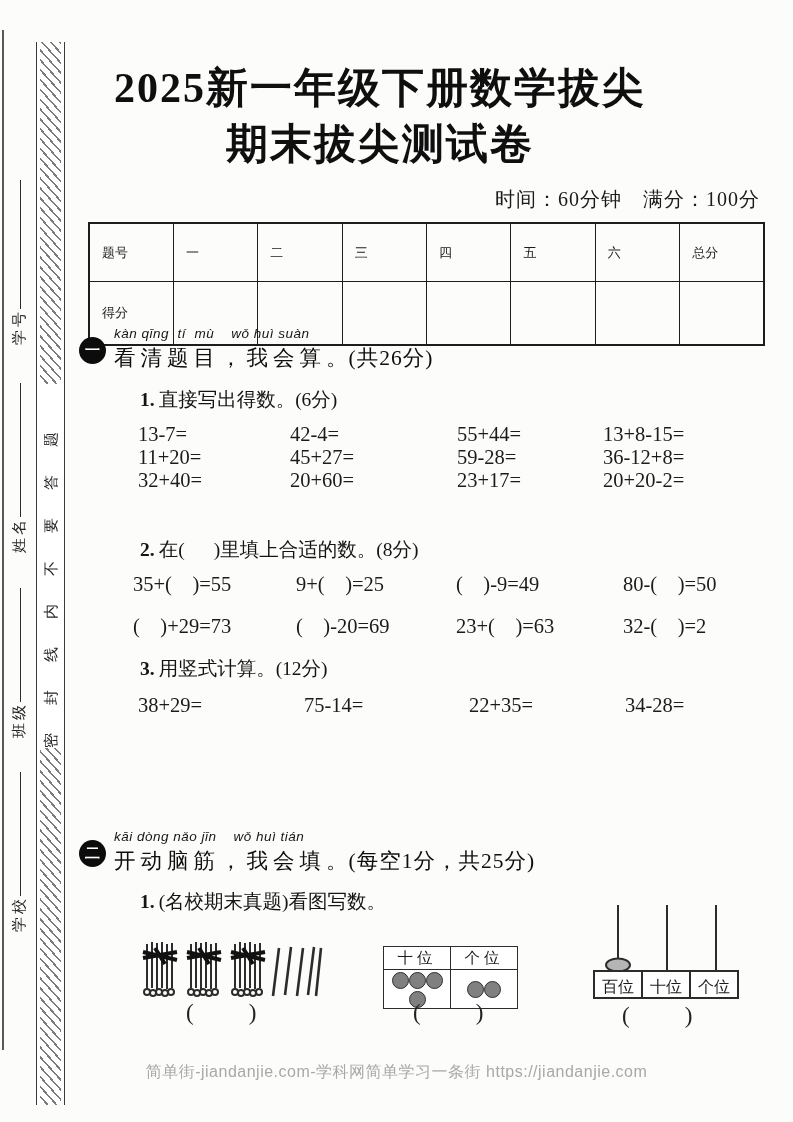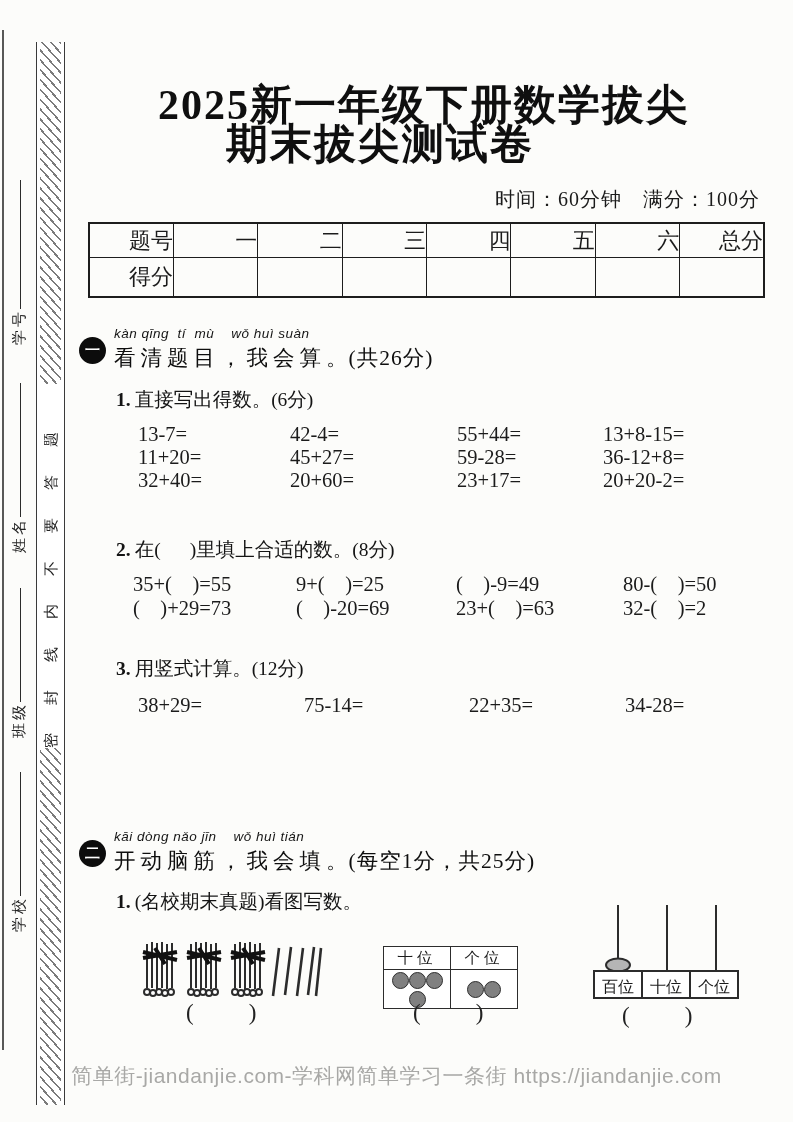--- a/index.html
+++ b/index.html
@@ -18,53 +18,53 @@
   
   .strip{left:36px;top:42px;width:27px;height:1063px;border-left:1.6px solid #3a3a3a;border-right:1.6px solid #3a3a3a;background:#fff;}
   .hatch{position:absolute;left:3px;right:3px;
     background:repeating-linear-gradient(48deg,transparent 0px,transparent 5px,#5a5a5a 5px,#5a5a5a 6.6px);
     opacity:.8;}
   .hatch.top{top:0;height:342px;}
   .hatch.bottom{top:706px;bottom:0;}
   .seal-text{left:42px;top:748px;width:360px;font-size:15px;letter-spacing:28px;white-space:nowrap;color:#222;}
   
   .title{left:70px;width:620px;text-align:center;font-weight:700;letter-spacing:2px;color:#0f0f0f;}
-  .title1{top:77px;font-size:42px;text-align:right;}
+  .title1{top:60px;font-size:42px;}
   .title2{top:116px;font-size:42px;}
   .meta{left:88px;width:672px;top:186px;text-align:right;font-size:20px;letter-spacing:1px;}
   
   table.score{left:88px;top:222px;width:677px;border-collapse:collapse;table-layout:fixed;position:absolute;border:2.2px solid #1d1d1d;}
-  table.score td{border:1.5px solid #1d1d1d;text-align:right;font-size:22px;padding:0;}
+  table.score td{border:1.5px solid #1d1d1d;text-align:left;font-size:13px;padding:12px;}
   table.score tr.r1 td{height:33px;}
   table.score tr.r2 td{height:38px;}
   
   .badge{width:27px;height:27px;border-radius:50%;background:#0c0c0c;color:#fff;
     display:flex;align-items:center;justify-content:center;font-size:15px;font-weight:700;}
   .pinyin{font-family:"Liberation Sans","DejaVu Sans",sans-serif;font-size:13.5px;color:#151515;letter-spacing:.5px;white-space:pre;font-style:italic;}
   .sec-title{font-size:21.5px;font-weight:400;white-space:nowrap;color:#0e0e0e;}
   .sec-title .cjk{letter-spacing:5px;}
   .sec-title .pts{letter-spacing:1px;}
   
-  .qhead{font-size:19.5px;white-space:pre;color:#141414;}
+  .qhead{font-size:19.5px;white-space:pre;color:#141414;margin-left:24px;}
   .qhead .qno{font-weight:700;margin-right:4px;}
   .grid{display:grid;font-size:20.5px;line-height:23px;}
   .eq{white-space:pre;}
   .g1{left:138px;top:423px;grid-template-columns:152px 167px 146px 160px;}
-  .g2{left:133px;top:572px;grid-template-columns:163px 160px 167px 140px;font-size:20.5px;line-height:24px;}
+  .g2{left:133px;top:572px;grid-template-columns:163px 160px 167px 140px;row-gap:18px;font-size:20.5px;line-height:24px;}
   .g3{left:138px;top:694px;grid-template-columns:166px 165px 156px 150px;}
   
   .paren{font-size:23px;white-space:pre;letter-spacing:1px;color:#222;}
   table.pv{position:absolute;left:383px;top:946px;border-collapse:collapse;table-layout:fixed;border:1.6px solid #2c2c2c;background:#fff;}
   table.pv td{border:1.4px solid #2c2c2c;text-align:center;padding:0;}
   table.pv tr.h td{height:22px;font-size:15.5px;letter-spacing:4px;width:66px;}
   table.pv tr.b td{height:27px;}
   .dot{display:inline-block;width:15px;height:15px;border-radius:50%;background:#808080;border:1.4px solid #2e2e2e;margin:0 0;vertical-align:middle;}
   
   .footer{left:0;width:793px;top:1062px;text-align:center;
-    font-family:"Liberation Sans","DejaVu Sans",sans-serif;font-size:21px;color:#a8a8a6;letter-spacing:.5px;}
+    font-family:"Liberation Sans","DejaVu Sans",sans-serif;font-size:16px;color:#a8a8a6;letter-spacing:.5px;}
 </style>
 </head>
 <body>
 
 <div class="abs page-edge"></div>
 
 <div class="abs rot field" style="left:10px;top:345px;width:165px;">
   <span>学号</span>
     <span class="line"></span>
 </div>

